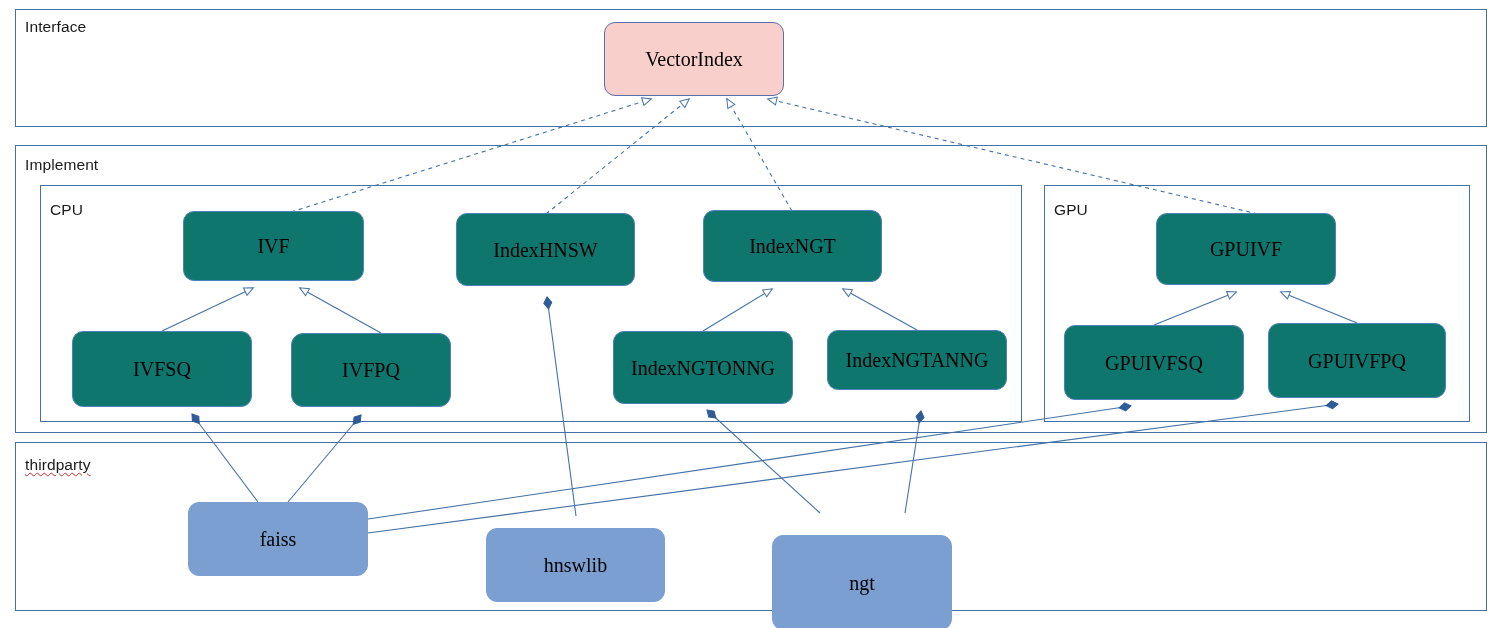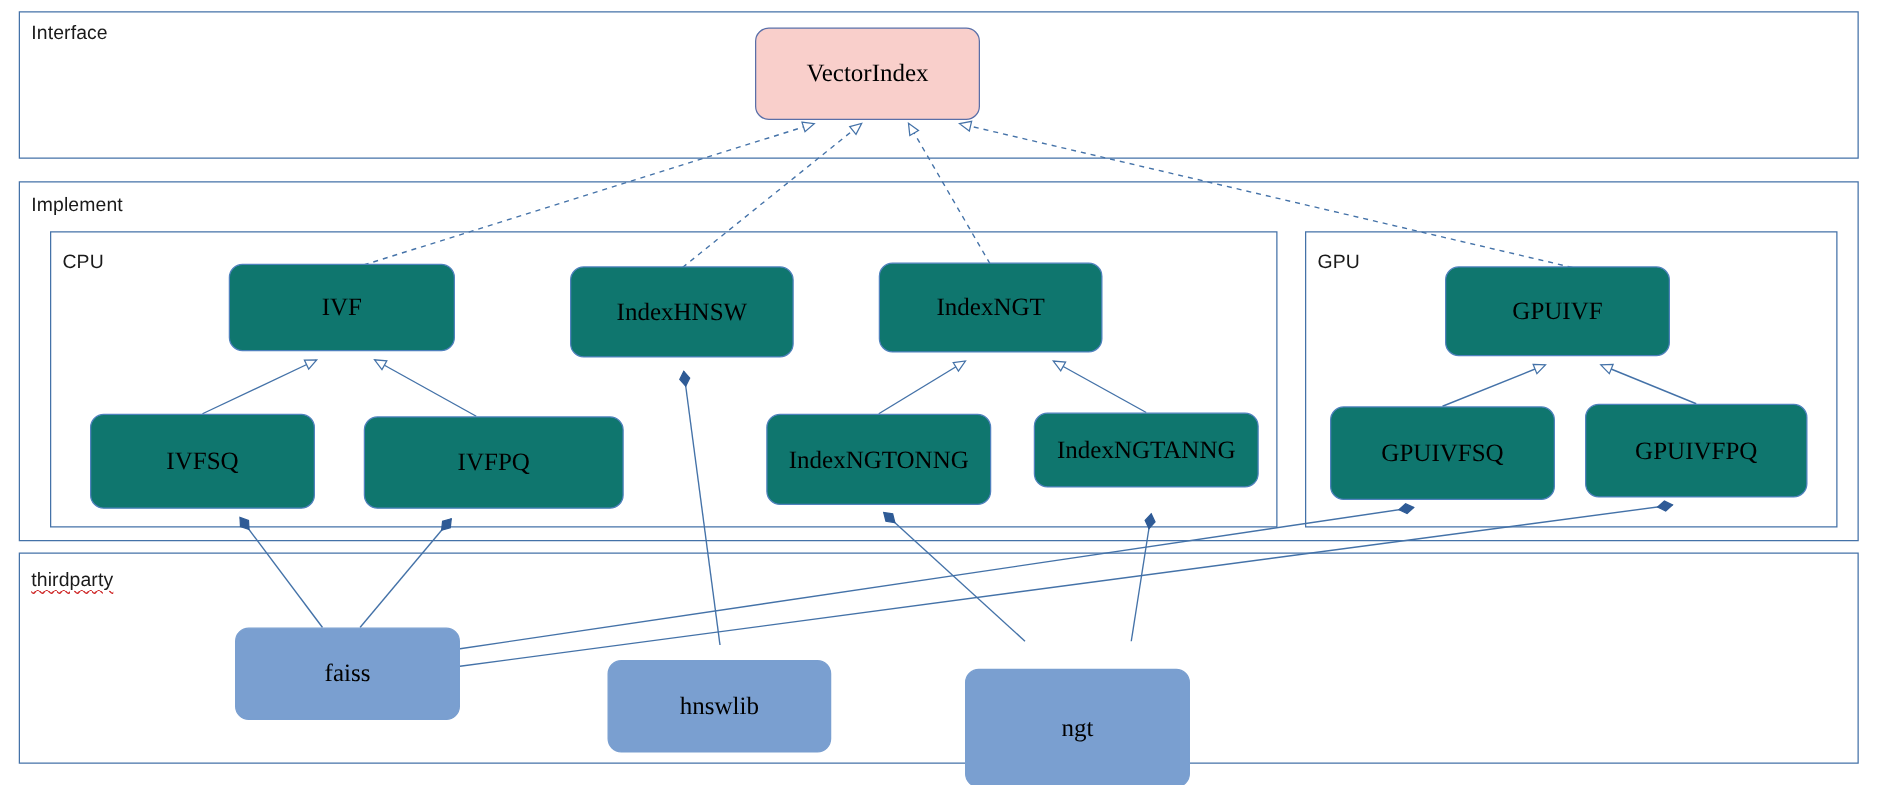--- a/index.html
+++ b/index.html
@@ -146,21 +146,21 @@
   </div>
 
   <div class="node green" style="left:703px;top:210px;width:179px;height:72px;">
     <span>IndexNGT</span>
   </div>
 
   <div class="node green" style="left:72px;top:331px;width:180px;height:76px;">
     <span>IVFSQ</span>
   </div>
 
-  <div class="node green" style="left:291px;top:333px;width:208px;height:74px;">
+  <div class="node green" style="left:291px;top:333px;width:160px;height:74px;border-radius:12px;">
     <span>IVFPQ</span>
   </div>
 
   <div class="node green" style="left:613px;top:331px;width:180px;height:73px;">
     <span>IndexNGTONNG</span>
   </div>
 
   <div class="node green" style="left:827px;top:330px;width:180px;height:60px;">
     <span>IndexNGTANNG</span>
   </div>

